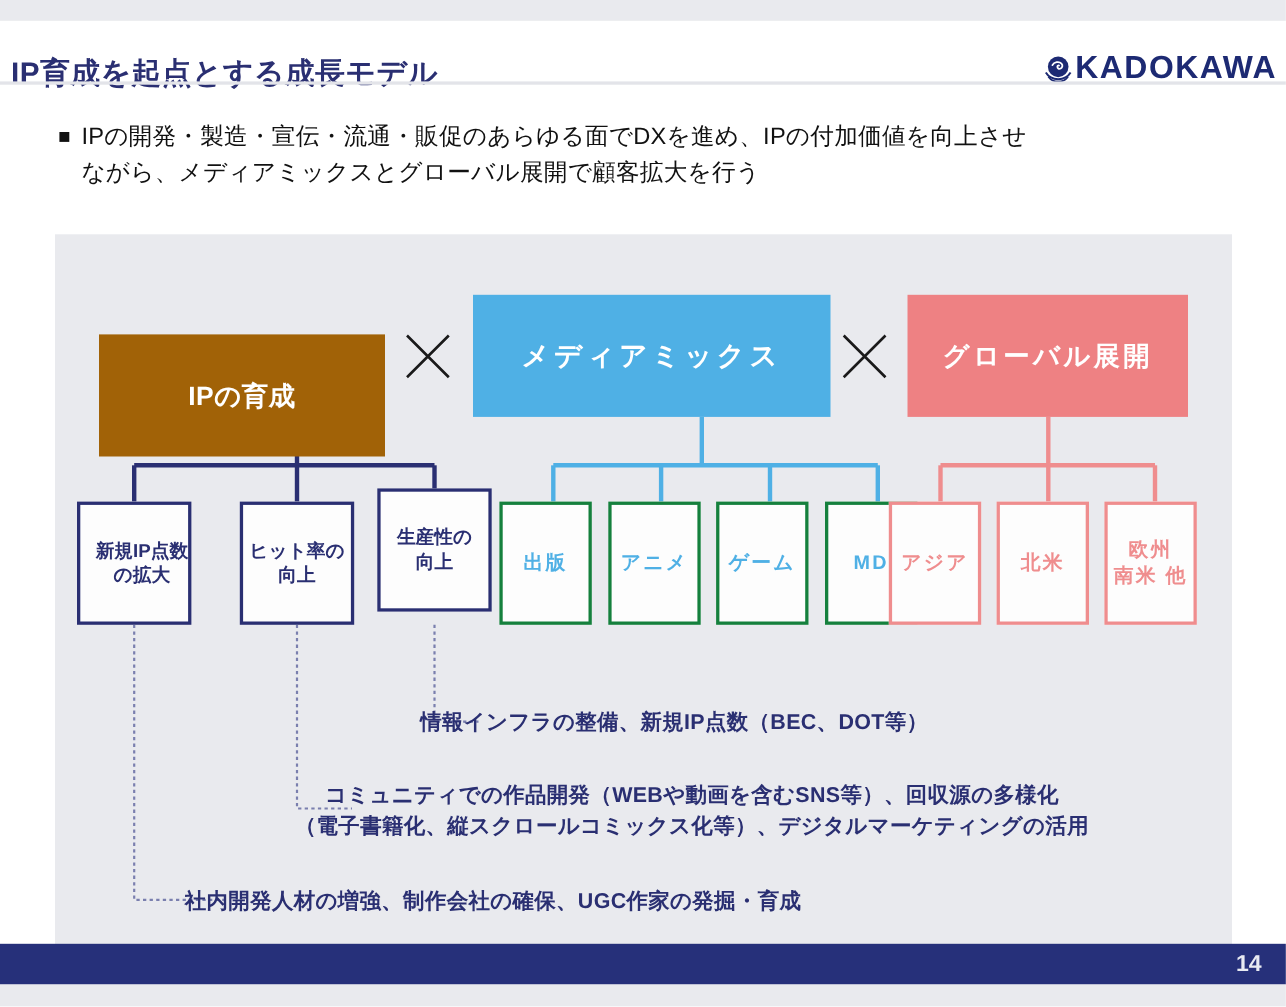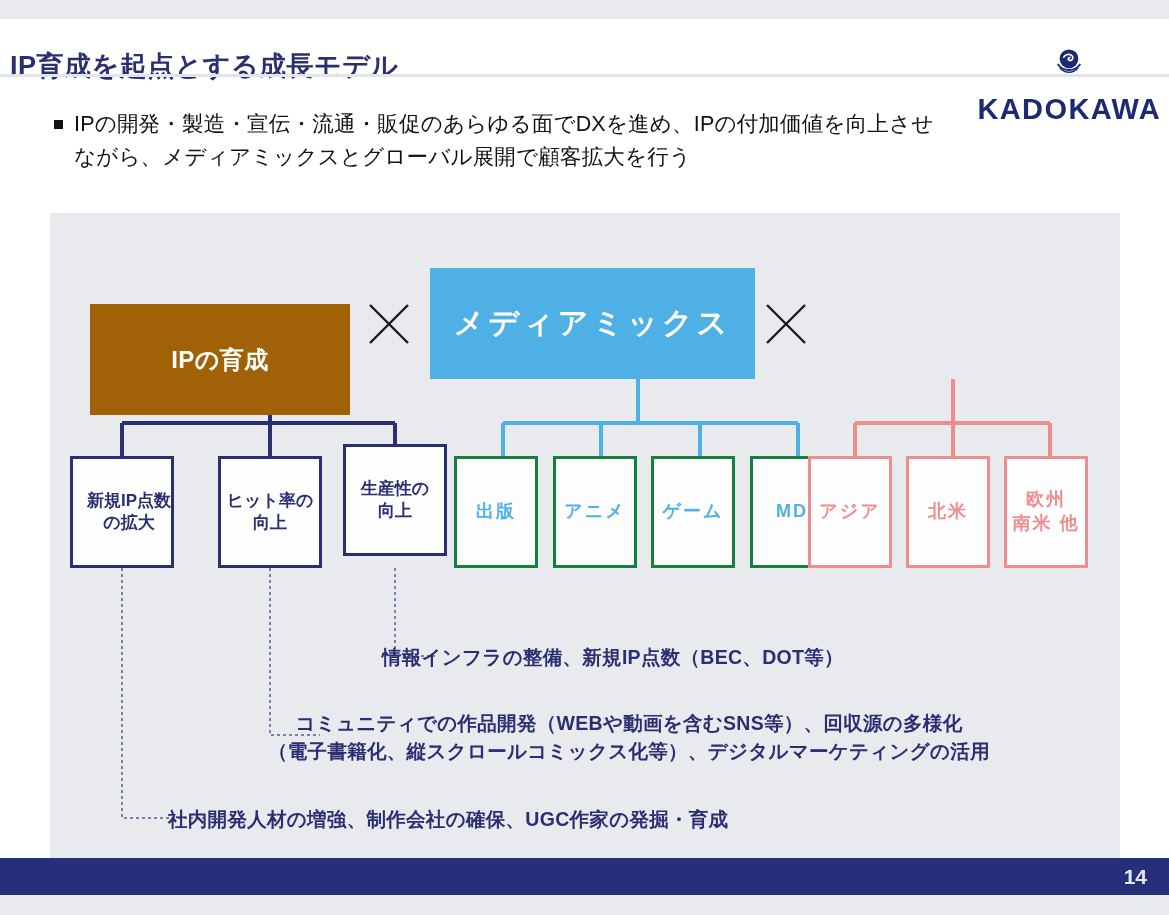--- a/index.html
+++ b/index.html
@@ -25,21 +25,21 @@
     position: absolute; left: 0; top: 74px; width: 1169px; height: 3px;
     background: #e3e4e9;
   }
   .slide-title {
     position: absolute; left: 10px; top: 29px;
     font-size: 27px; font-weight: 700; color: #2a2f72;
     letter-spacing: .5px; white-space: nowrap;
   }
   .logo-wrap {
     position: absolute; right: 8px; top: 27px;
-    display: flex; align-items: center; gap: 17px; flex-direction: column;
+    display: flex; align-items: center; gap: 0;
   }
   .logo-mark { width: 30px; height: 30px; display: block; }
   .logo-text {
     font-size: 29px; font-weight: 700; color: #1d2a73;
     letter-spacing: 1.4px; white-space: nowrap;
   }
 
   
   .bullet-block {
     position: absolute; left: 54px; top: 108px; width: 1070px;
@@ -61,21 +61,21 @@
   }
   .diagram { position: absolute; inset: 0; }
   .diagram svg { position: absolute; left: 0; top: 0; }
 
   
   .tier1 {
     position: absolute; display: flex; align-items: center; justify-content: center;
     color: #ffffff; font-weight: 700; text-align: center;
   }
   .tier1.navy { background: #a16207; font-size: 24px; letter-spacing: .5px; margin-top: 36px; }
-  .tier1.blue { background: #4fb0e5; font-size: 30px; letter-spacing: 4px; }
+  .tier1.blue { background: #4fb0e5; font-size: 25px; letter-spacing: 4px; }
   .tier1.pink { background: #ee8183; font-size: 24px; letter-spacing: 3px; }
 
   .tier2 {
     position: absolute; display: flex; align-items: center; justify-content: center;
     background: #fdfdfd; text-align: center; line-height: 1.32; font-weight: 700;
   }
   .tier2.navy { border: 3px solid #2a2f72; color: #2a2f72; font-size: 17px; }
   .tier2.blue { border: 3px solid #15803d; color: #4fb0e5; font-size: 18px; letter-spacing: 2px; }
   .tier2.pink { border: 3px solid #ef8d8e; color: #ef8d8e; font-size: 18px; letter-spacing: 2px; }
 
@@ -175,20 +175,23 @@
       </div>
       <svg class="cross" style="left:315px; top:87px;" viewBox="0 0 48 48">
         <path d="M5 5 L43 43 M43 5 L5 43" stroke="#1a1a1a" stroke-width="2.4" fill="none"></path>
       </svg>
       <div class="tier1 blue" style="left:380px; top:55px; width:325px; height:111px;">
         <span>メディアミックス</span>
       </div>
       <svg class="cross" style="left:712px; top:87px;" viewBox="0 0 48 48">
         <path d="M5 5 L43 43 M43 5 L5 43" stroke="#1a1a1a" stroke-width="2.4" fill="none"></path>
       </svg>
+      <div class="tier1 pink" style="left:775px; top:55px; width:255px; height:111px;">
+        <span>グローバル展開</span>
+      </div>
 
       <div class="tier2 navy" style="left:20px; top:243px; width:104px; height:112px;justify-content:flex-end;">
         <span>
           <span>新規IP点数</span><br>
           <span>の拡大</span>
         </span>
       </div>
       <div class="tier2 navy" style="left:168px; top:243px; width:104px; height:112px;">
         <span>
           <span>ヒット率の</span><br>

